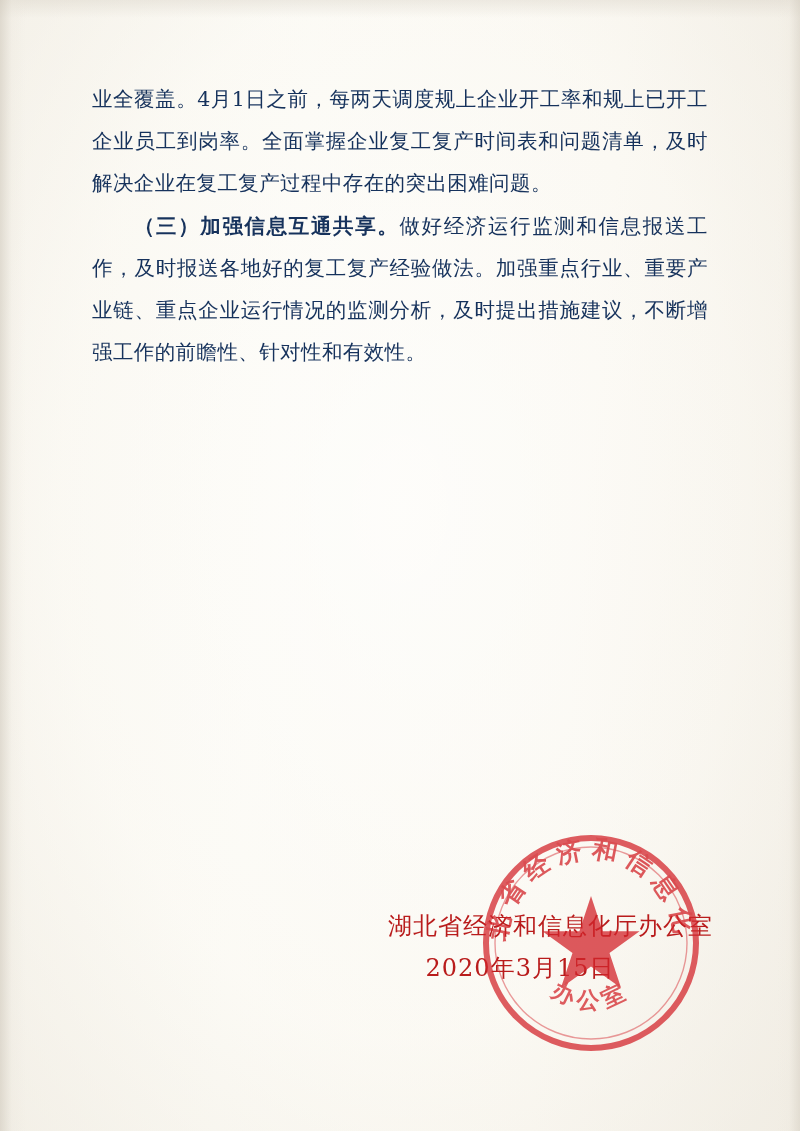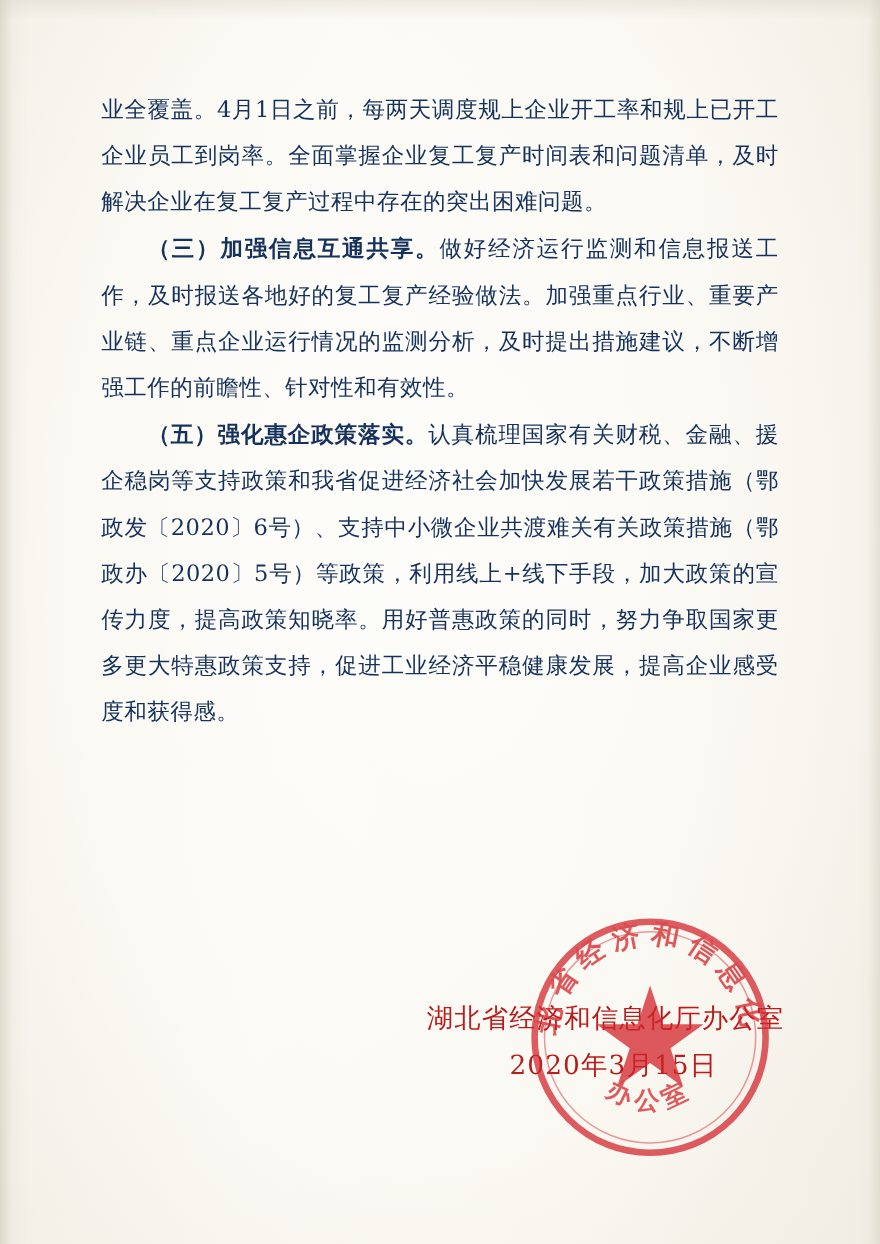--- a/index.html
+++ b/index.html
@@ -82,20 +82,21 @@
     color: #b91c1c;
     font-size: 24px;
     line-height: 42px;
     letter-spacing: 1px;
   }
   .sign-line {
     white-space: nowrap;
   }
   .sign-date {
     padding-right: 36px;
+    text-align: center;
   }
 
   
   .seal {
     position: absolute;
     left: 480px;
     top: 832px;
     width: 222px;
     height: 222px;
     pointer-events: none;
@@ -118,23 +119,20 @@
 
     <p class="para">
       <span>业全覆盖。4月1日之前，每两天调度规上企业开工率和规上已开工企业员工到岗率。全面掌握企业复工复产时间表和问题清单，及时解决企业在复工复产过程中存在的突出困难问题。</span>
     </p>
 
     <p class="para indent">
       <span class="lead">（三）加强信息互通共享。</span><span>做好经济运行监测和信息报送工作，及时报送各地好的复工复产经验做法。加强重点行业、重要产业链、重点企业运行情况的监测分析，及时提出措施建议，不断增强工作的前瞻性、针对性和有效性。</span>
     </p>
 
 
-    <p class="para indent">
-      <span class="lead">（五）强化惠企政策落实。</span><span>认真梳理国家有关财税、金融、援企稳岗等支持政策和我省促进经济社会加快发展若干政策措施（鄂政发〔2020〕6号）、支持中小微企业共渡难关有关政策措施（鄂政办〔2020〕5号）等政策，利用线上+线下手段，加大政策的宣传力度，提高政策知晓率。用好普惠政策的同时，努力争取国家更多更大特惠政策支持，促进工业经济平稳健康发展，提高企业感受度和获得感。</span>
-    </p>
 
   </div>
 
   <div class="sign-block">
     <div class="sign-line">湖北省经济和信息化厅办公室</div>
     <div class="sign-line sign-date">2020年3月15日</div>
   </div>
 
   <div class="seal">
     <svg width="222" height="222" viewBox="0 0 222 222" xmlns="http://www.w3.org/2000/svg">

